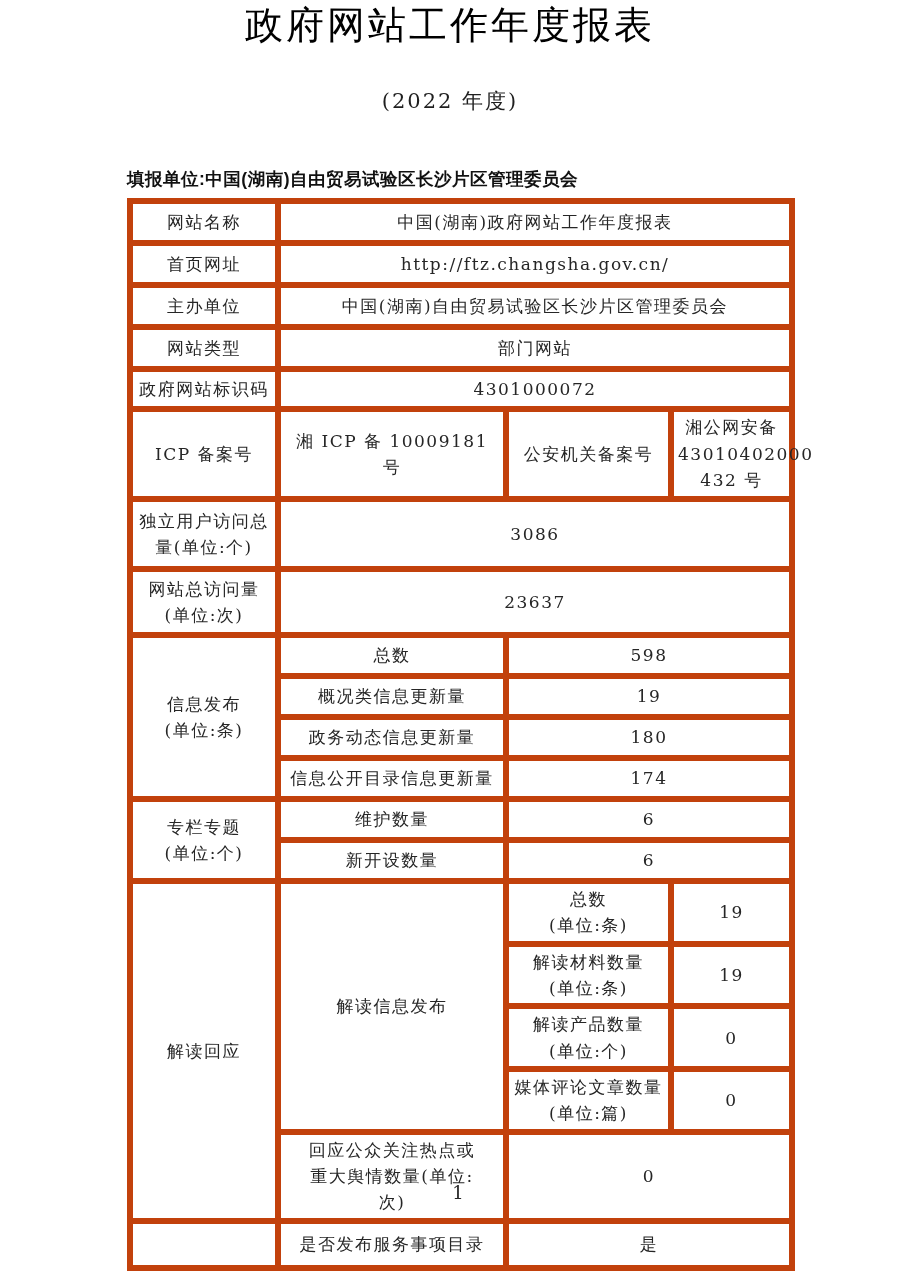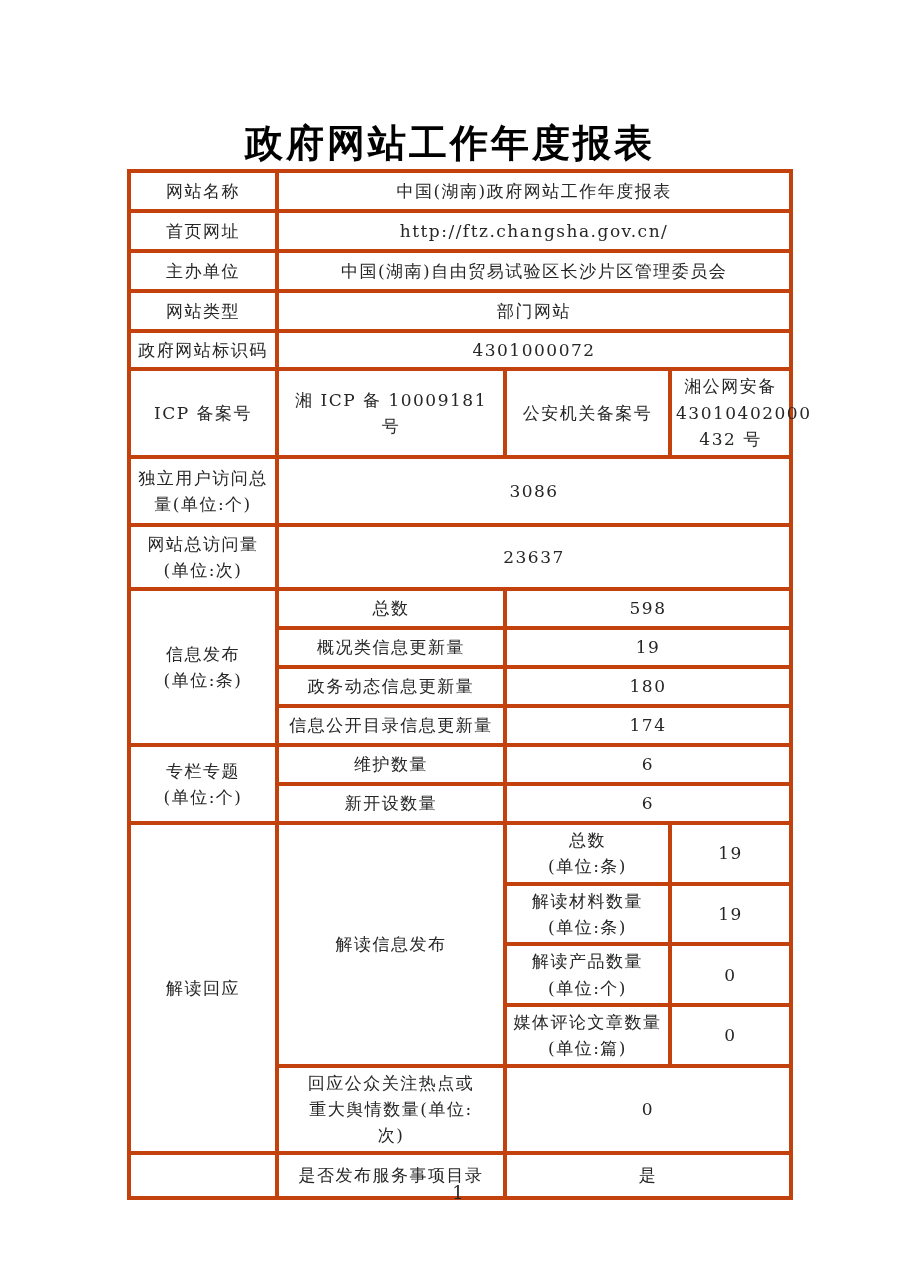--- a/index.html
+++ b/index.html
@@ -10,24 +10,23 @@
   .page {
     position: relative;
     width: 900px;
     height: 1272px;
     background: #ffffff;
     color: #1f1f1f;
     font-family: "DejaVu Serif", "Liberation Serif", serif;
     overflow: hidden;
   }
   .doc-title {
-    padding-top: 118px;
     text-align: center;
     font-family: "Liberation Sans", "DejaVu Sans", sans-serif;
-    font-weight: bold;
+    font-weight: normal;
     font-size: 38px;
     letter-spacing: 3px;
     color: #000000;
   }
   .doc-subtitle {
     margin-top: 36px;
     text-align: center;
     font-size: 21px;
     letter-spacing: 2px;
     color: #1f1f1f;
@@ -40,21 +39,21 @@
     letter-spacing: 0.5px;
     color: #111111;
   }
   table.report {
     margin-left: 127px;
     width: 662px;
     border-collapse: collapse;
     table-layout: fixed;
   }
   table.report td {
-    border: 4px solid #c2410c;
+    border: 6px solid #c2410c;
     text-align: center;
     vertical-align: middle;
     font-size: 17px;
     letter-spacing: 1.5px;
     padding: 2px 4px;
     white-space: pre-line;
     line-height: 1.55;
     color: #262626;
   }
   td.num {
@@ -69,20 +68,22 @@
     font-size: 18px;
     color: #262626;
   }
 </style>
 </head>
 <body>
 
 <div class="page">
 
   <div class="doc-title">政府网站工作年度报表</div>
+  <div class="doc-subtitle">(2022 年度)</div>
+  <div class="reporting-unit">填报单位:中国(湖南)自由贸易试验区长沙片区管理委员会</div>
 
   <table class="report">
     <colgroup>
       <col style="width:148px">
       <col style="width:228px">
       <col style="width:165px">
       <col style="width:121px">
     </colgroup>
 
     <tbody>

